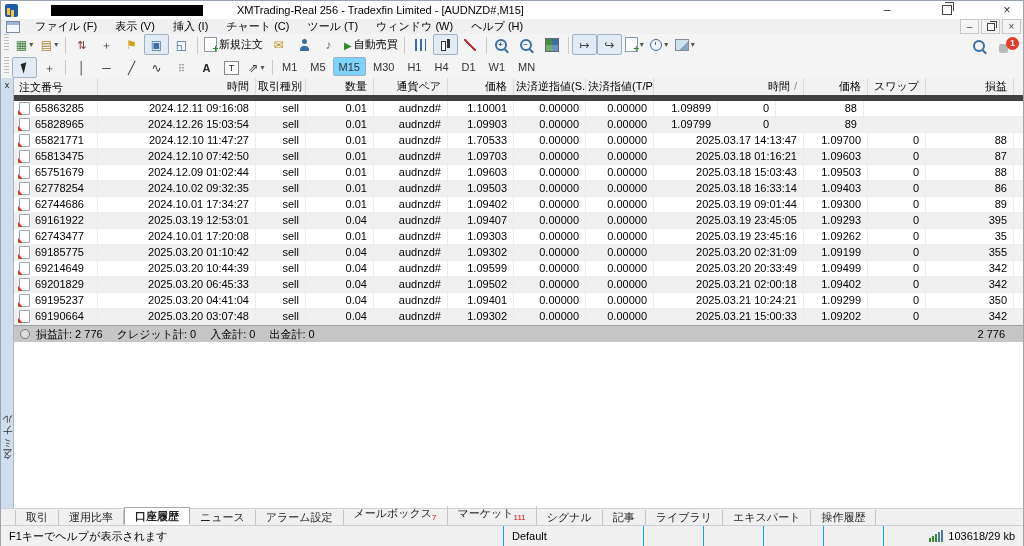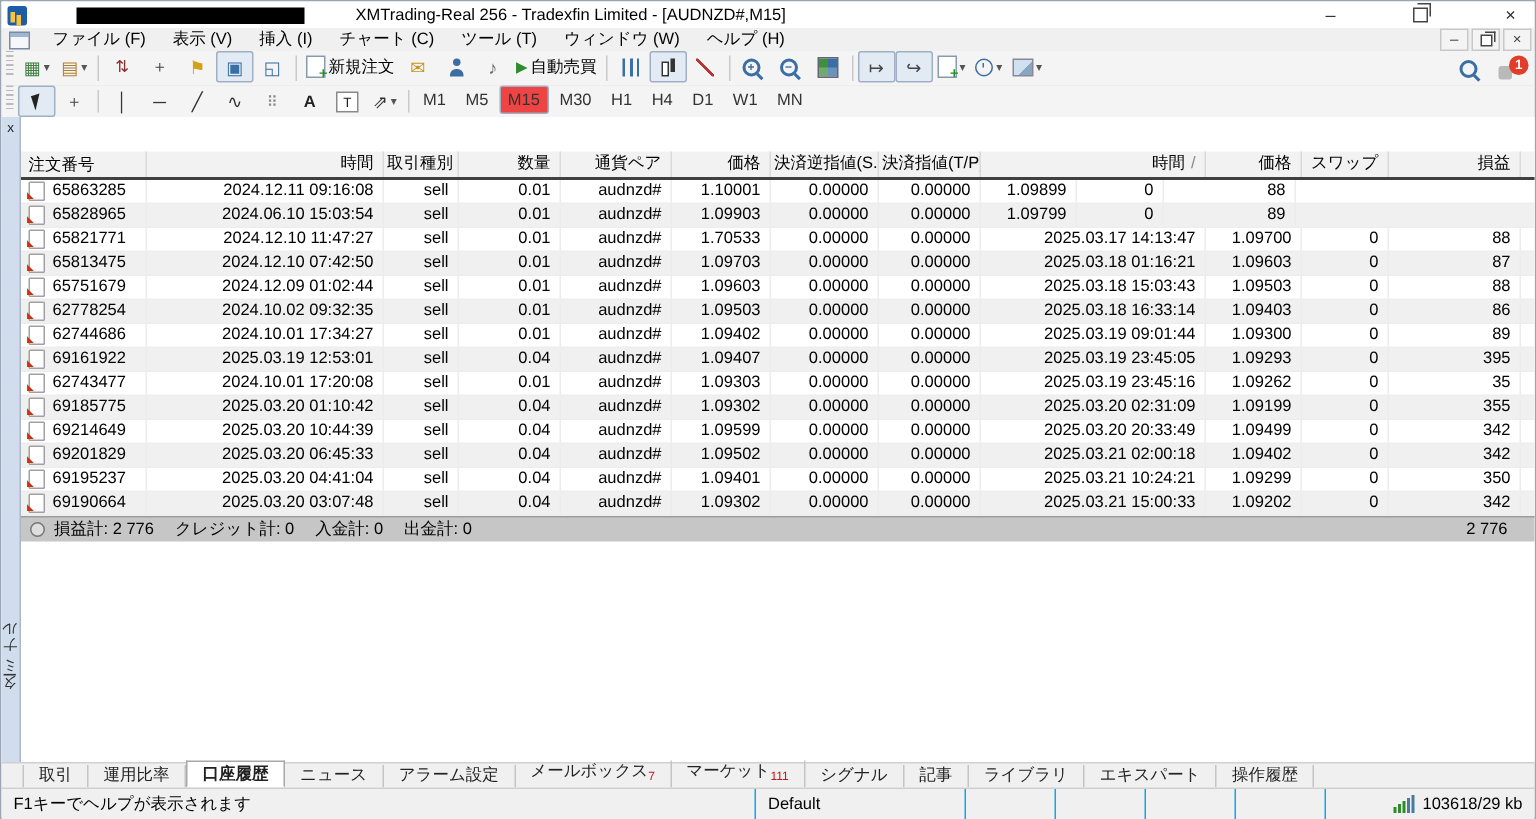--- a/index.html
+++ b/index.html
@@ -70,34 +70,34 @@
   .candl::after{content:"";position:absolute;right:1px;top:1px;width:3px;height:9px;background:#333;}
   .linech{width:12px;height:12px;background:linear-gradient(45deg,transparent 45%,#b33 45%,#b33 55%,transparent 55%);}
   .mag{width:8px;height:8px;border:2px solid #3a6ea5;border-radius:50%;position:relative;display:flex;align-items:center;justify-content:center;font-size:8px;color:#3a6ea5;font-weight:bold;margin-right:3px;}
   .mag::after{content:"";position:absolute;width:5px;height:2px;background:#3a6ea5;bottom:-3px;right:-4px;transform:rotate(45deg);}
   .tile{width:12px;height:12px;border:1px solid #667;background:linear-gradient(90deg,#3f8f3f 50%,#3a6ea5 50%);box-shadow:inset 0 -6px 0 rgba(255,255,255,.25);}
   .clock{width:10px;height:10px;border:1px solid #3a6ea5;border-radius:50%;position:relative;}
   .clock::after{content:"";position:absolute;left:4px;top:2px;width:1px;height:3px;background:#3a6ea5;}
   .tmpl{width:12px;height:10px;border:1px solid #889;background:linear-gradient(135deg,#cfe0ee 60%,#88a6bf 60%);}
   .cursorarrow{width:0;height:0;border-top:10px solid #222;border-right:6px solid transparent;transform:rotate(-18deg);}
   .tf{padding:0 5px;height:17px;display:flex;align-items:center;border:1px solid transparent;border-radius:2px;color:#333;}
-  .tf.pressed{border-color:#9fb0c4;background:#ef4444;}
+  .tf.pressed{border-color:#9fb0c4;background:#7dd3fc;}
   .tb-right{position:absolute;right:6px;top:0;height:23px;display:flex;align-items:center;gap:6px;}
   .bellwrap{position:relative;width:18px;height:18px;}
   .bellbase{position:absolute;left:0;bottom:2px;width:9px;height:9px;background:#b9b9b9;border-radius:2px;}
   .badge{position:absolute;right:-2px;top:0;min-width:13px;height:13px;border-radius:50%;background:#e23c2a;color:#fff;
     font-size:9px;display:flex;align-items:center;justify-content:center;font-weight:bold;}
   
   .terminal{position:absolute;left:0;top:77px;right:0;height:430px;background:#fff;}
   .dockstrip{position:absolute;left:0;top:0;bottom:0;width:12px;background:#cfdded;border-right:1px solid #aab8c8;}
   .dock-close{position:absolute;top:2px;left:0;width:12px;text-align:center;font-size:9px;color:#222;line-height:10px;}
   .dock-label{position:absolute;bottom:40px;left:0;width:12px;writing-mode:vertical-rl;transform:rotate(180deg);
     font-size:10px;color:#333;letter-spacing:1px;}
   .tablewrap{position:absolute;left:13px;top:0;right:0;bottom:0;background:#fff;}
-  .thead{display:flex;height:17px;line-height:16px;background:#f2f2f2;border-bottom:2px solid #404040;margin-top:23px;}
+  .thead{display:flex;height:17px;line-height:16px;background:#f2f2f2;border-bottom:6px solid #404040;}
   .thead .c{border-right:1px solid #dadada;box-sizing:border-box;white-space:nowrap;overflow:hidden;}
   .trow{display:flex;height:16px;line-height:15px;border-bottom:1px solid #ededed;box-sizing:border-box;}
   .tbody > div:nth-of-type(even){background:#f0f0f0;}
   .trow .c{border-right:1px solid #ececec;box-sizing:border-box;white-space:nowrap;overflow:hidden;}
   .c{padding:0 6px 0 2px;}
   .r{text-align:right;}
   .c0{width:84px;display:flex;align-items:center;padding-left:5px;}
   .c1{width:158px;}  .c2{width:50px;}  .c3{width:68px;}  .c4{width:74px;}
   .c5{width:66px;}   .c6{width:72px;}  .c7{width:68px;}  .c8{width:150px;}
   .c9{width:64px;}   .c10{width:58px;} .c11{width:88px;}
@@ -355,21 +355,21 @@
             <div class="c c9 r">1.09899</div>
             <div class="c c10 r">0</div>
             <div class="c c11 r">88</div>
           </div>
 
           <div class="trow">
             <div class="c c0">
               <span class="doc"></span>
               <span>65828965</span>
             </div>
-            <div class="c c1 r">2024.06.10 15:03:54</div>
+            <div class="c c1 r">2024.12.26 15:03:54</div>
             <div class="c c2 r">sell</div>
             <div class="c c3 r">0.01</div>
             <div class="c c4 r">audnzd#</div>
             <div class="c c5 r">1.09903</div>
             <div class="c c6 r">0.00000</div>
             <div class="c c7 r">0.00000</div>
             <div class="c c9 r">1.09799</div>
             <div class="c c10 r">0</div>
             <div class="c c11 r">89</div>
           </div>

